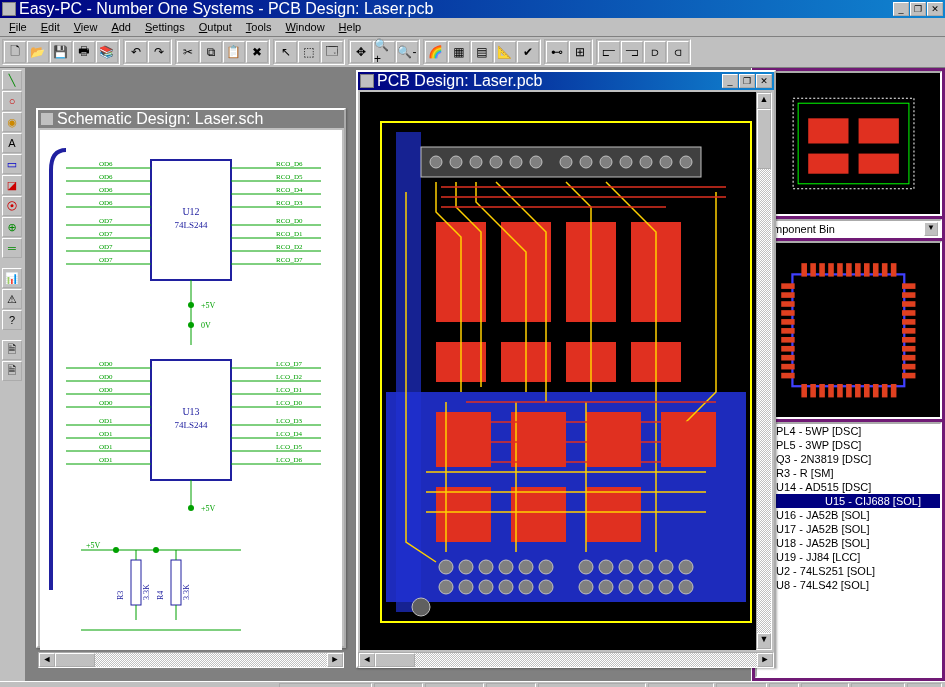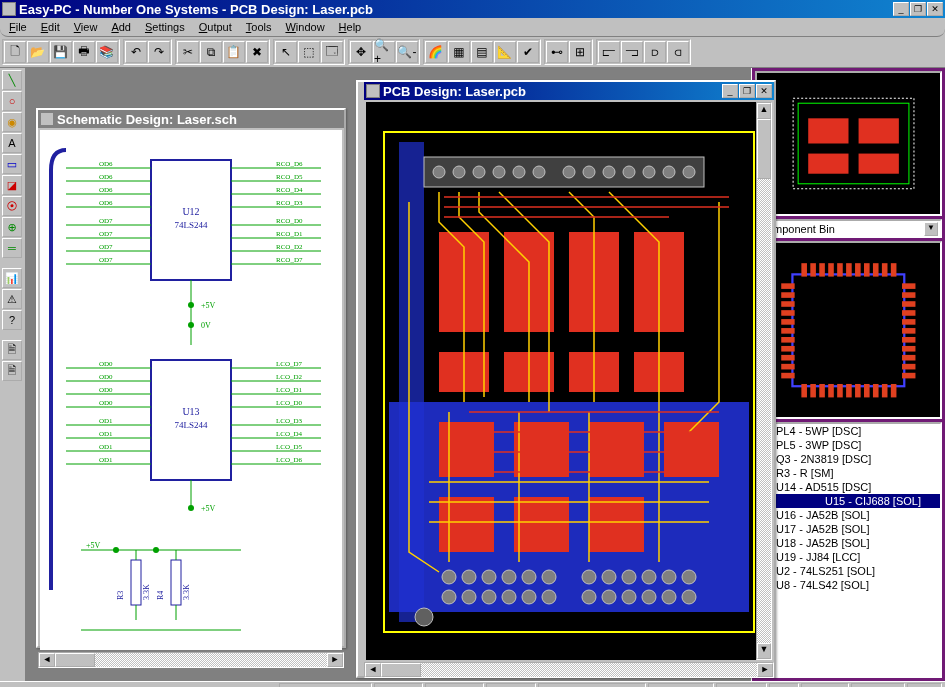--- a/index.html
+++ b/index.html
@@ -1,24 +1,24 @@
 <!DOCTYPE html>
 <html><head>
 <meta charset="utf-8">
 <style>
 * { margin: 0; padding: 0; box-sizing: border-box; }
 body { font-family: "MS Sans Serif", Tahoma, Arial, sans-serif; font-size: 11px; background: #c0c0c0; width: 945px; height: 687px; overflow: hidden; position: relative; }
 
 .titlebar { background: linear-gradient(to right, #000080, #1084d0); color: #fff; height: 18px; display: flex; align-items: center; padding: 0 2px; }
 .titlebar .icon { width: 14px; height: 14px; margin-right: 3px; background: #c0c0c0; border: 1px solid #808080; }
-.titlebar .title { flex: 1; font-weight: bold; font-size: 13px; }
+.titlebar .title { flex: 1; font-weight: normal; font-size: 16px; }
 .titlebar .btns { display: flex; gap: 1px; }
 .titlebar .btns button { width: 16px; height: 14px; background: #c0c0c0; border: 1px outset #fff; font-size: 9px; line-height: 1; font-family: Marlett, Arial; cursor: pointer; }
 
-.menubar { background: #c0c0c0; height: 19px; display: flex; align-items: center; padding: 0 2px; border-bottom: 1px solid #808080; border-radius: 8px; }
+.menubar { background: #c0c0c0; height: 19px; display: flex; align-items: center; padding: 0 2px; border-bottom: 1px solid #808080; }
 .menubar .item { padding: 2px 7px; cursor: pointer; }
 .menubar .item u { text-decoration: underline; }
 
 .toolbars { background: #c0c0c0; padding: 2px; display: flex; gap: 3px; border-bottom: 1px solid #808080; }
 .tbgroup { display: flex; gap: 1px; border: 1px inset #fff; padding: 1px; }
 .tbbtn { width: 22px; height: 22px; background: #c0c0c0; border: 1px outset #fff; cursor: pointer; display: flex; align-items: center; justify-content: center; font-size: 12px; }
 
 .workspace { position: relative; height: 613px; background: #808080; display: flex; }
 
 .lefttools { width: 26px; background: #c0c0c0; border-right: 1px solid #808080; display: flex; flex-direction: column; padding: 2px; gap: 1px; }
@@ -34,21 +34,21 @@
 
 .sch-window { left: 10px; top: 40px; width: 310px; height: 540px; z-index: 1; }
 .sch-canvas { height: 520px; background: #fff; overflow: hidden; position: relative; }
 .sch-canvas svg { width: 100%; height: 100%; }
 .sch-scrollh { height: 16px; background: #c0c0c0; border: 1px inset #fff; display: flex; }
 .sch-scrollh .arrow { width: 16px; height: 14px; background: #c0c0c0; border: 1px outset #fff; cursor: pointer; font-size: 9px; text-align: center; }
 .sch-scrollh .track { flex: 1; background: repeating-conic-gradient(#c0c0c0 0 25%, #fff 0 50%) 0 0/2px 2px; position: relative; }
 .sch-scrollh .thumb { position: absolute; left: 0; width: 40px; height: 100%; background: #c0c0c0; border: 1px outset #fff; }
 
 
-.pcb-window { left: 330px; top: 12px; width: 420px; height: 598px; z-index: 2; padding-left: 6px; }
+.pcb-window { left: 330px; top: 2px; width: 420px; height: 598px; z-index: 2; }
 .pcb-canvas { height: 558px; background: #000; overflow: hidden; position: relative; }
 .pcb-canvas svg { width: 100%; height: 100%; }
 .pcb-scrollv { position: absolute; right: 2px; top: 20px; width: 16px; height: 558px; background: #c0c0c0; border: 1px inset #fff; display: flex; flex-direction: column; }
 .pcb-scrollv .arrow { height: 16px; background: #c0c0c0; border: 1px outset #fff; cursor: pointer; font-size: 9px; text-align: center; }
 .pcb-scrollv .track { flex: 1; background: repeating-conic-gradient(#c0c0c0 0 25%, #fff 0 50%) 0 0/2px 2px; position: relative; }
 .pcb-scrollv .thumb { position: absolute; top: 0; height: 60px; width: 100%; background: #c0c0c0; border: 1px outset #fff; }
 
 
 .rightpanel { width: 194px; background: #701a75; padding: 3px; display: flex; flex-direction: column; gap: 3px; border-left: 1px solid #fff; }
 .overview { height: 145px; background: #000; border: 2px inset #fff; position: relative; }

